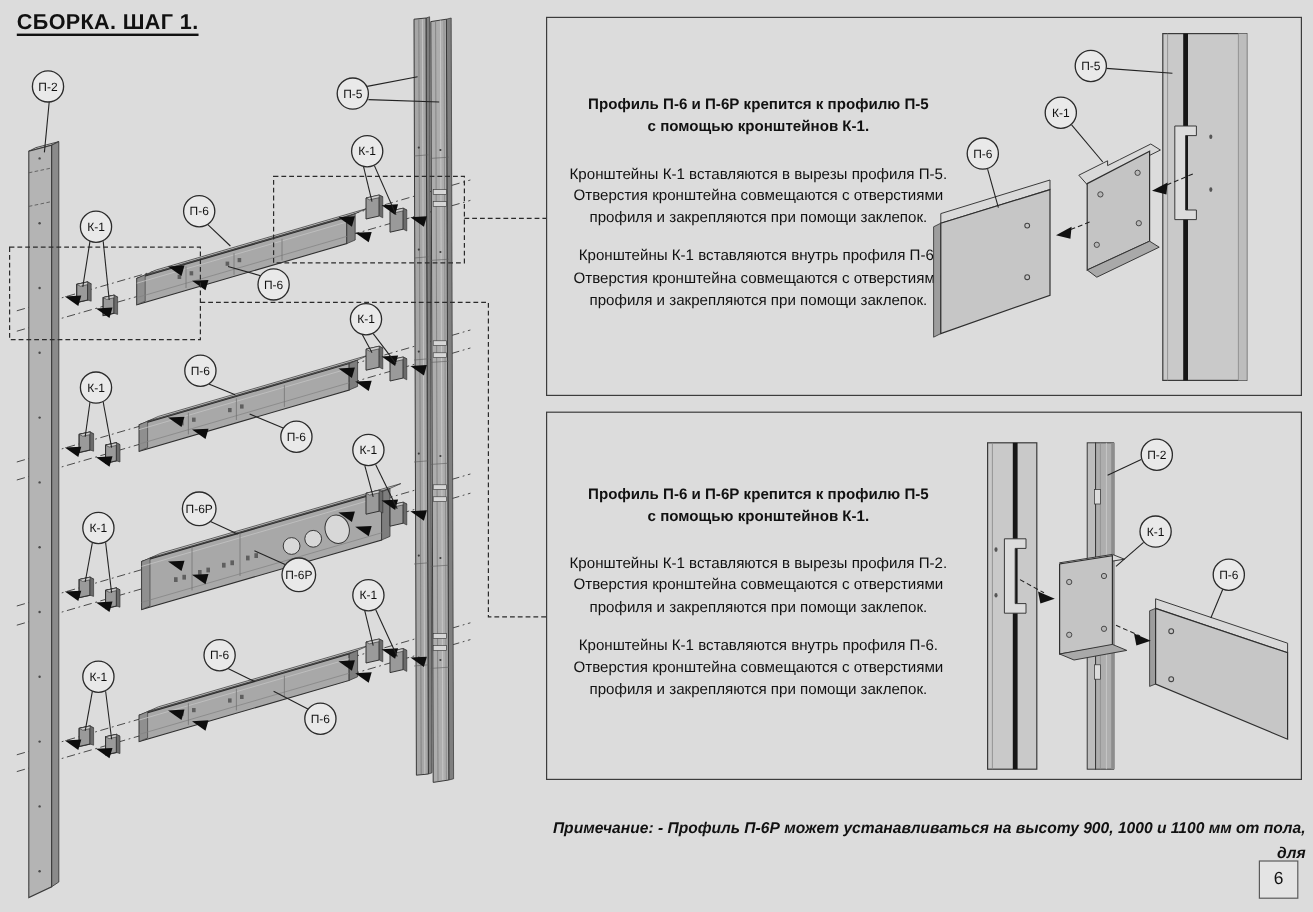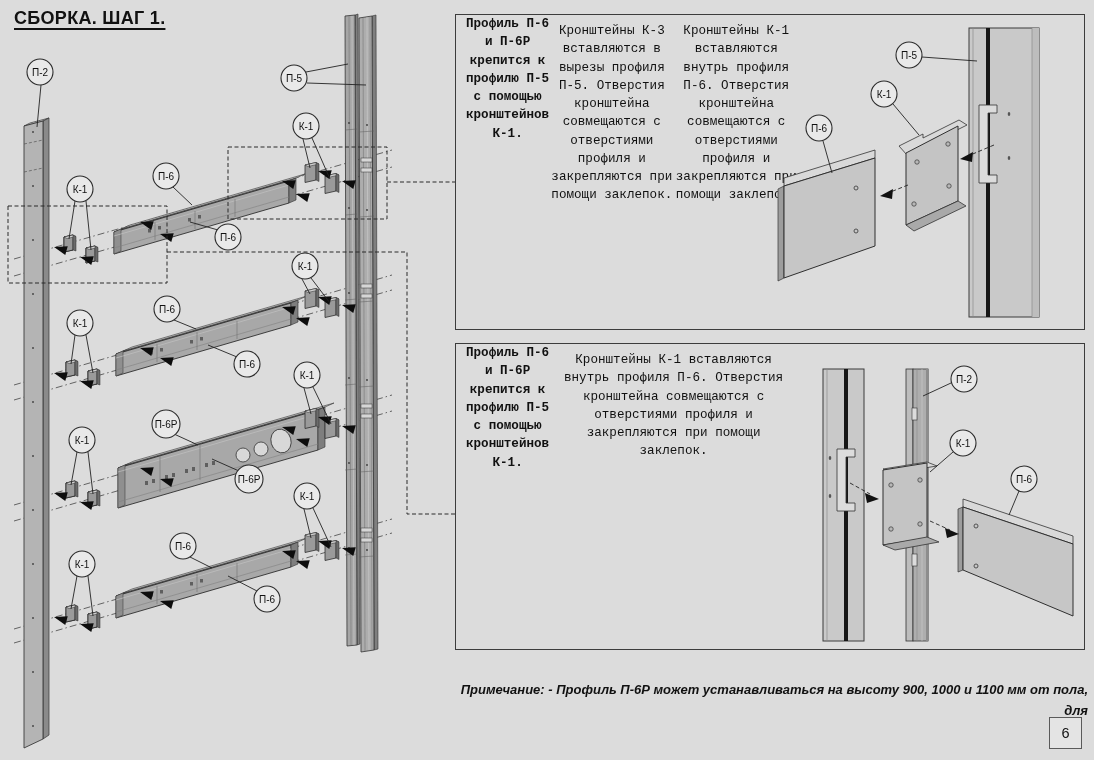--- a/index.html
+++ b/index.html
@@ -15,22 +15,22 @@
   }
   .main-svg{position:absolute;left:0;top:0;}
   .dbox{
     position:absolute;left:455px;width:630px;
     border:1.4px solid #3c3c3c;background:#dcdcdc;box-sizing:border-box;
   }
   #box1{top:14px;height:316px;}
   #box2{top:343px;height:307px;}
   .box-text{
     position:absolute;left:10px;top:0;width:332px;height:100%;
-    display:flex;flex-direction:row;justify-content:center;
-    text-align:center;font-size:12.6px;line-height:1.45;font-family:Liberation Mono, monospace;
+    display:flex;flex-direction:column;justify-content:center;
+    text-align:center;font-size:12.6px;line-height:1.45;
   }
   .box-title{font-weight:700;margin-bottom:14px;}
   .bp{margin:7px 0;}
   .detail-svg{position:absolute;left:0;top:0;}
   .note{
     position:absolute;left:458px;top:680px;width:630px;
     text-align:right;font-size:13px;font-weight:700;font-style:italic;line-height:1.6;
   }
   .page-num{
     position:absolute;left:1049px;top:717px;width:33px;height:32px;
@@ -418,21 +418,21 @@
     </g>
   </g>
 </svg>
 
 <div class="dbox" id="box1">
   <div class="box-text">
     <div class="box-title">
       <span>Профиль П-6 и П-6Р крепится к профилю П-5</span><br>
       <span>с помощью кронштейнов К-1.</span>
     </div>
-    <p class="bp">Кронштейны К-3 вставляются в вырезы профиля П-5. Отверстия кронштейна совмещаются с отверстиями профиля и закрепляются при помощи заклепок.</p>
+    <p class="bp">Кронштейны К-1 вставляются в вырезы профиля П-5. Отверстия кронштейна совмещаются с отверстиями профиля и закрепляются при помощи заклепок.</p>
     <p class="bp">Кронштейны К-1 вставляются внутрь профиля П-6. Отверстия кронштейна совмещаются с отверстиями профиля и закрепляются при помощи заклепок.</p>
   </div>
   <svg class="detail-svg" width="627" height="313" viewBox="0 0 627 313">
 
     <g>
       <rect x="513" y="13" width="70" height="289" fill="#c9c9c9" stroke="#3a3a3a" stroke-width="1"></rect>
       <line x1="517" y1="13" x2="517" y2="302" stroke="#8a8a8a" stroke-width=".7"></line>
       <rect x="576" y="13" width="7" height="289" fill="#bdbdbd" stroke="none"></rect>
       <line x1="576" y1="13" x2="576" y2="302" stroke="#8a8a8a" stroke-width=".7"></line>
       <rect x="530" y="13" width="4" height="289" fill="#161616"></rect>
@@ -483,20 +483,21 @@
     </g>
   </svg>
 </div>
 
 <div class="dbox" id="box2">
   <div class="box-text">
     <div class="box-title">
       <span>Профиль П-6 и П-6Р крепится к профилю П-5</span><br>
       <span>с помощью кронштейнов К-1.</span>
     </div>
+    <p class="bp">Кронштейны К-1 вставляются в вырезы профиля П-2. Отверстия кронштейна совмещаются с отверстиями профиля и закрепляются при помощи заклепок.</p>
     <p class="bp">Кронштейны К-1 вставляются внутрь профиля П-6. Отверстия кронштейна совмещаются с отверстиями профиля и закрепляются при помощи заклепок.</p>
   </div>
   <svg class="detail-svg" width="627" height="304" viewBox="0 0 627 304">
 
     <g>
       <rect x="367" y="25" width="41" height="272" fill="#c9c9c9" stroke="#3a3a3a" stroke-width="1"></rect>
       <line x1="371" y1="25" x2="371" y2="297" stroke="#8a8a8a" stroke-width=".7"></line>
       <rect x="388" y="25" width="4" height="272" fill="#161616"></rect>
       <path d="M381,105 L399,105 L399,113 L390,113 L390,159 L399,159 L399,167 L381,167 Z" fill="#dcdcdc" stroke="#333" stroke-width=".8"></path>
       <ellipse cx="374" cy="114" rx="1.3" ry="1.9" fill="#555"></ellipse>

